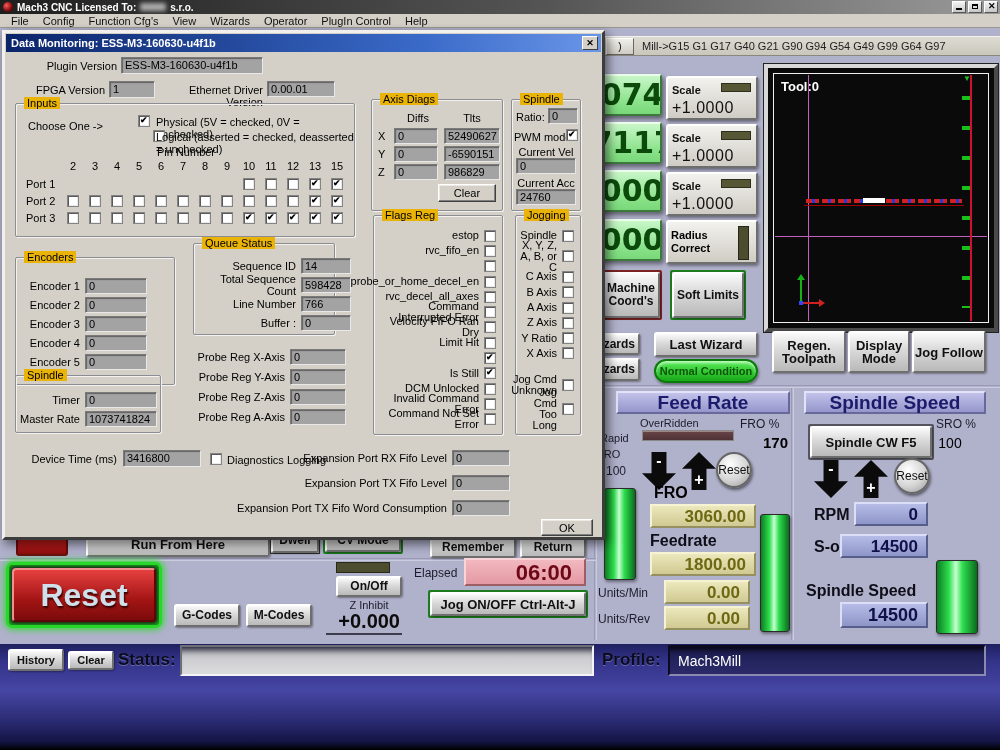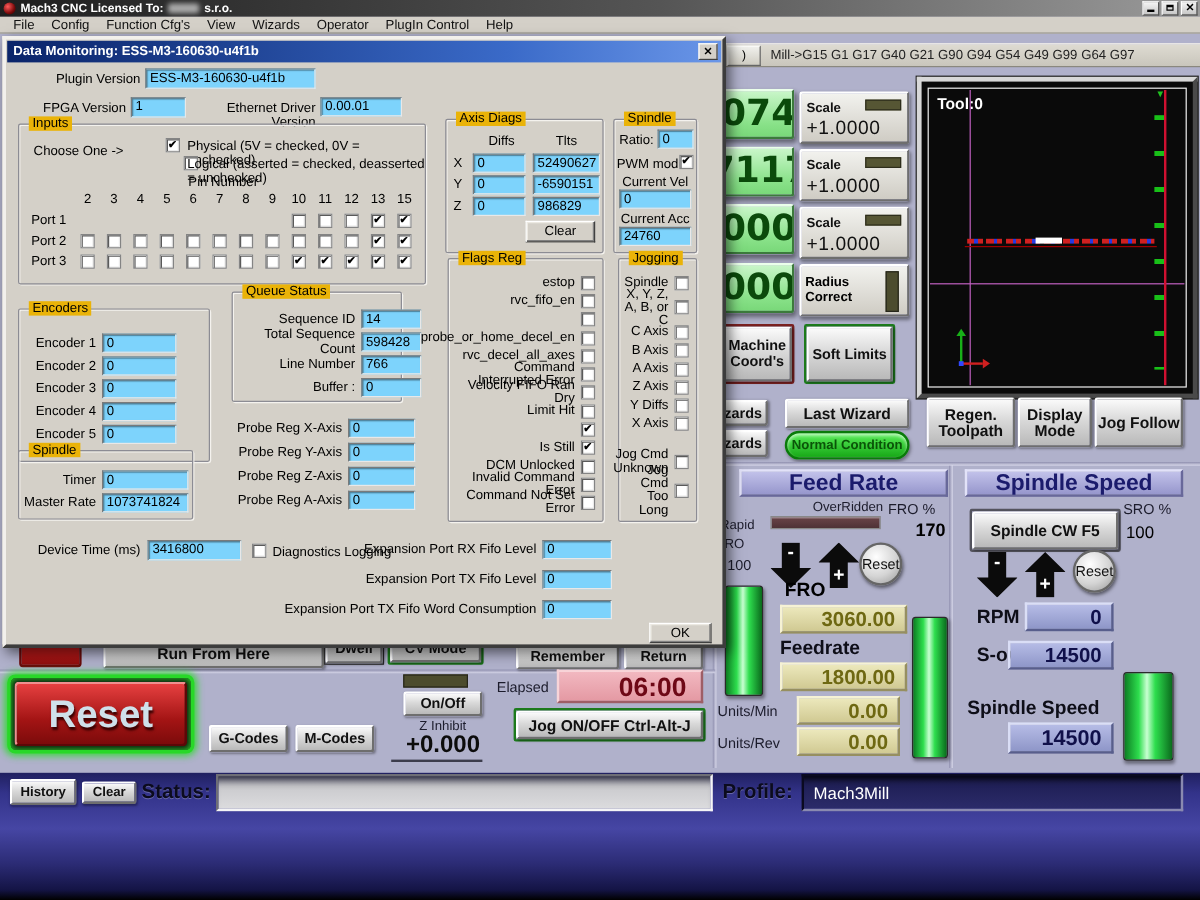--- a/index.html
+++ b/index.html
@@ -89,21 +89,21 @@
 .f-label{font-weight:bold;font-size:17px;color:#0b0b1e;text-shadow:0 1px 0 rgba(255,255,255,.25)}
 .status-field{background:linear-gradient(#c2c2c6,#dcdcde);border:2px solid;border-color:#6e6e76 #f4f4f6 #f4f4f6 #6e6e76;box-shadow:inset 0 9px 7px -6px #16162e}
 .profile-field{background:linear-gradient(#1c1c50,#2b2b6a);border:2px solid;border-color:#0a0a20 #8a8ab0 #8a8ab0 #0a0a20;box-shadow:inset 0 8px 6px -6px #000;color:#fff;font-size:14px;display:flex;align-items:center;padding-left:8px}
 
 
 .dialog{left:2px;top:30px;width:603px;height:510px;background:#d4d0c8;border:3px solid;border-color:#f2f0ec #3c3c3c #3c3c3c #f2f0ec;box-shadow:3px 4px 10px rgba(0,0,0,.55);z-index:40;font-size:11px}
 .dlg-title{position:absolute;left:1px;right:1px;top:1px;height:18px;background:linear-gradient(90deg,#0a246a,#3a6ac8 70%,#6a96e8);color:#fff;font-weight:bold;font-size:11px;display:flex;align-items:center;padding-left:5px}
 .dlg-close{position:absolute;right:3px;top:2px;width:16px;height:14px;background:#d4d0c8;border:1px solid;border-color:#fff #404040 #404040 #fff;display:flex;align-items:center;justify-content:center;font-size:9px;font-weight:bold;color:#000}
 .grp{position:absolute;border:1px solid #8c8c94;box-shadow:inset 1px 1px 0 #f4f2ee,1px 1px 0 #f4f2ee;border-radius:2px}
 .grp-title{position:absolute;top:-7px;left:8px;background:#eab308;padding:0 3px;font-size:11px;line-height:12px}
-.field{background:#7dd3fc;border:1px solid #7a7a7a;border-right-color:#e8e8e8;border-bottom-color:#e8e8e8;box-shadow:inset 1px 1px 1px rgba(0,0,0,.4);font-size:11px;line-height:13px;padding:1px 3px;overflow:hidden;white-space:nowrap}
+.field{background:#a3a3a3;border:1px solid #7a7a7a;border-right-color:#e8e8e8;border-bottom-color:#e8e8e8;box-shadow:inset 1px 1px 1px rgba(0,0,0,.4);font-size:11px;line-height:13px;padding:1px 3px;overflow:hidden;white-space:nowrap}
 .dbtn{background:#d4d0c8;border:1px solid;border-color:#fff #404040 #404040 #fff;box-shadow:inset -1px -1px 0 #808080,inset 1px 1px 0 #ece9e2;font-size:11px;display:flex;align-items:center;justify-content:center}
 .cb{width:12px;height:12px;background:#fff;border:1px solid #848484;box-shadow:inset 1px 1px 0 #5a5a5a,inset -1px -1px 0 #eaeaea;position:relative;display:inline-block;flex:none}
 .cb.checked::after{content:"✔";position:absolute;left:1px;top:-2px;font-size:9px;font-weight:bold;color:#000;line-height:13px}
 .rlabel{text-align:right}
 .lf-row{display:flex;align-items:center}
 .lf-label{text-align:right;margin-right:5px;font-size:11px;flex:none}
 .lf-field{flex:none;height:16px}
 .enc-list .lf-row{height:19px}.enc-list .lf-label{width:56px}.enc-list .lf-field{width:62px}
 .spl-list .lf-row{height:19px}.spl-list .lf-label{width:60px}.spl-list .lf-field{width:72px}
 .queue-list .lf-row{height:19px}.queue-list .lf-label{width:98px}.queue-list .lf-field{width:50px}
@@ -216,21 +216,21 @@
   <div class="a mbtn" style="left:772px;top:331px;width:74px;height:42px;font-size:13px">Regen. Toolpath</div>
   <div class="a mbtn" style="left:848px;top:331px;width:62px;height:42px;font-size:13px">Display Mode</div>
   <div class="a mbtn" style="left:912px;top:331px;width:74px;height:42px;font-size:13px">Jog Follow</div>
 
   <div class="a vdiv" style="left:594px;top:387px;width:3px;height:253px"></div>
   <div class="a vdiv" style="left:791px;top:387px;width:3px;height:253px"></div>
   <div class="a hdiv" style="left:0;top:558px;width:596px;height:3px"></div>
   <div class="a hdiv" style="left:597px;top:385px;width:403px;height:3px"></div>
 
   <div class="a panel-hdr" style="left:616px;top:391px;width:174px;height:23px">Feed Rate</div>
-  <div class="a lbl" style="left:640px;top:417px;width:96px;text-align:right">OverRidden</div>
+  <div class="a lbl" style="left:640px;top:417px;width:96px;text-align:left">OverRidden</div>
   <div class="a ovr-bar" style="left:642px;top:430px;width:92px;height:11px"></div>
   <div class="a lbl" style="left:740px;top:417px;width:50px;font-size:12px">FRO %</div>
   <div class="a" style="left:746px;top:434px;width:42px;font-weight:bold;font-size:15px;text-align:right">170</div>
   <div class="a lbl" style="left:600px;top:432px">Rapid</div>
   <div class="a lbl" style="left:597px;top:448px">FRO</div>
   <div class="a lbl" style="left:606px;top:464px;font-size:12px">100</div>
   <div class="arr arr-down" style="left:642px;top:452px;width:34px;height:38px"></div>
   <div class="arr arr-up" style="left:682px;top:452px;width:34px;height:38px"></div>
   <div class="a reset-rnd" style="left:716px;top:452px;width:36px;height:36px">Reset</div>
   <div class="a" style="left:654px;top:484px;font-weight:bold;font-size:16px">FRO</div>
@@ -661,21 +661,21 @@
           </div>
           <div class="ck-row">
             <span class="ck-label">A Axis</span>
             <span class="cb"></span>
           </div>
           <div class="ck-row">
             <span class="ck-label">Z Axis</span>
             <span class="cb"></span>
           </div>
           <div class="ck-row">
-            <span class="ck-label">Y Diffs</span>
+            <span class="ck-label">Y Ratio</span>
             <span class="cb"></span>
           </div>
           <div class="ck-row">
             <span class="ck-label">X Axis</span>
             <span class="cb"></span>
           </div>
           <div class="ck-row">
             <span class="ck-label">Jog Cmd
 Unknown</span>
             <span class="cb"></span>

